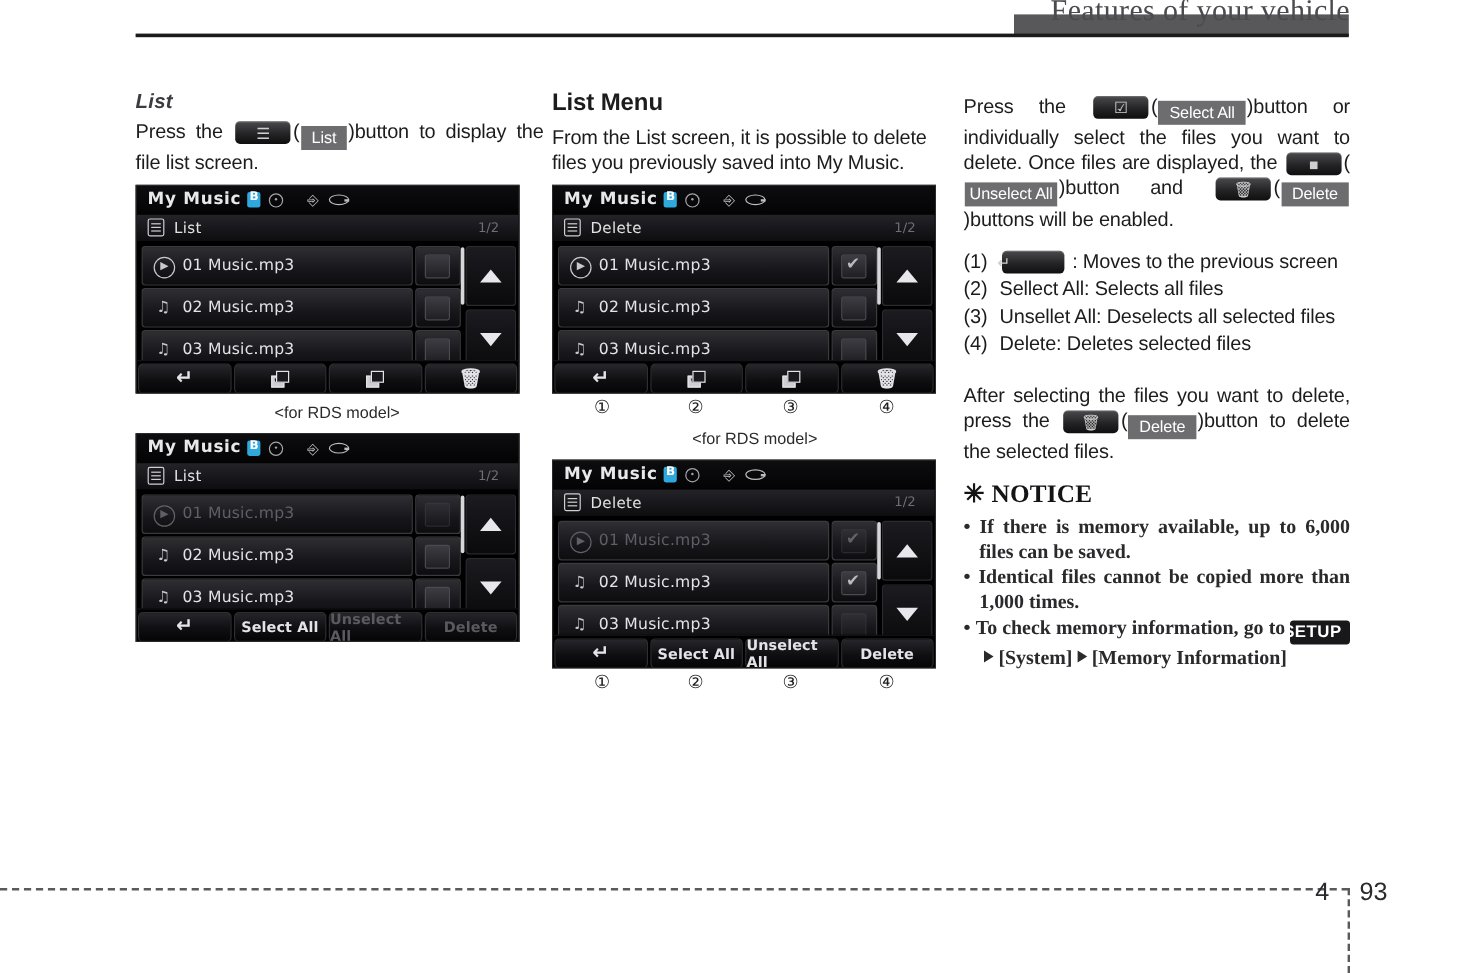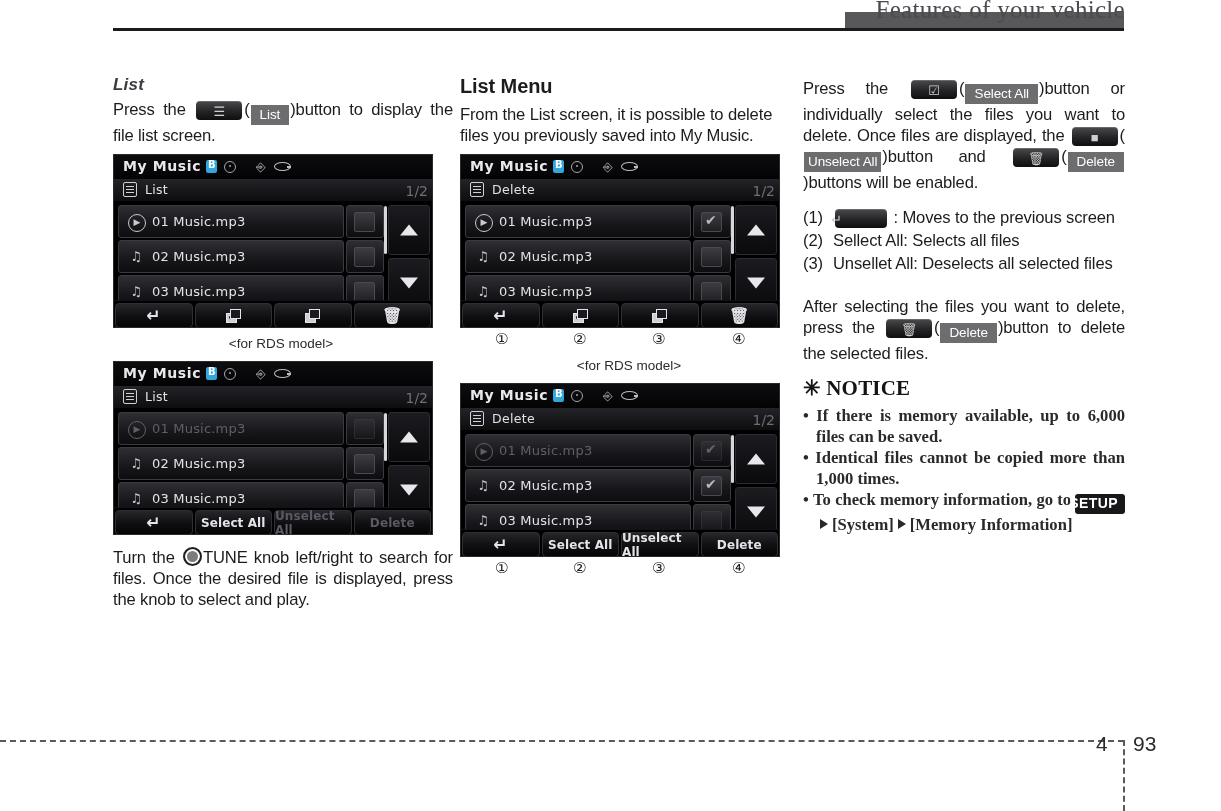--- a/index.html
+++ b/index.html
@@ -203,22 +203,22 @@
     background: #d0d0d3; display: block;
   }
   .subbar-icon i:nth-child(1) { top: 2.5px; }
   .subbar-icon i:nth-child(2) { top: 5.8px; }
   .subbar-icon i:nth-child(3) { top: 9.1px; }
   .subbar-label {
     position: absolute; left: 31px; top: 3px;
     color: #e2e2e5; font-size: 12.5px; letter-spacing: 0.3px;
   }
   .subbar-page {
-    position: absolute; right: 4px; top: 4px;
-    color: #6e6e73; font-size: 14px;
+    position: absolute; right: 16px; top: 4px;
+    color: #6e6e73; font-size: 11px;
   }
 
   .dev-body {
     position: relative;
     height: 128px;
   }
   .dev-list {
     position: absolute; left: 4px; top: 3px;
     width: 226px;
   }
@@ -596,22 +596,20 @@
         <div class="tb-btn">
             <span class="tb-glyph back">↵</span>
           </div>
         <div class="tb-btn">Select All</div>
         <div class="tb-btn disabled">Unselect All</div>
         <div class="tb-btn disabled">Delete</div>
       </div>
     </div>
   </div>
 
-  <p class="body" style="margin-top:12px"><span>Turn the</span>
-    <span class="knob-glyph"></span><span>TUNE knob left/right to search for files. Once the desired file is displayed, press the knob to select and play.</span></p>
 </div>
 
 <div class="col col-2">
 
   <h2 class="sec-title">List Menu</h2>
   <p class="body nojust">From the List screen, it is possible to delete files you previously saved into My Music.</p>
 
   <div class="device" style="margin-top:8px">
     <div class="dev-statusbar">
       <div class="dev-title">My Music</div>
@@ -775,20 +773,21 @@
 
   <p class="body"><span>Press the</span>
     <span class="chip-icon"><span class="g">☑</span></span>(<span class="chip-label">Select All</span><span>)button or individually select the files you want to delete. Once files are displayed, the</span>
     <span class="chip-icon"><span class="g">■</span></span>(<span class="chip-label tight">Unselect All</span><span>)button and</span>
     <span class="chip-icon"><span class="g">🗑</span></span>(<span class="chip-label">Delete</span><span>)buttons will be enabled.</span></p>
 
   <ol class="numlist" style="margin-top:14px">
     <li class="justified"><span class="ind">(1)</span><span class="chip-icon wide"><span class="g">↵</span></span> <span>: Moves to the previous screen</span></li>
     <li><span class="ind">(2)</span><span>Sellect All: Selects all files</span></li>
     <li class="justified"><span class="ind">(3)</span><span>Unsellet All: Deselects all selected files</span></li>
+    <li><span class="ind">(4)</span><span>Delete: Deletes selected files</span></li>
   </ol>
 
   <p class="body" style="margin-top:22px"><span>After selecting the files you want to delete, press the</span>
     <span class="chip-icon"><span class="g">🗑</span></span>(<span class="chip-label">Delete</span><span>)button to delete the selected files.</span></p>
 
   <div class="notice-head">✳ NOTICE</div>
 
   <ul class="notice-list">
     <li>If there is memory available, up to 6,000 files can be saved.</li>
     <li>Identical files cannot be copied more than 1,000 times.</li>

